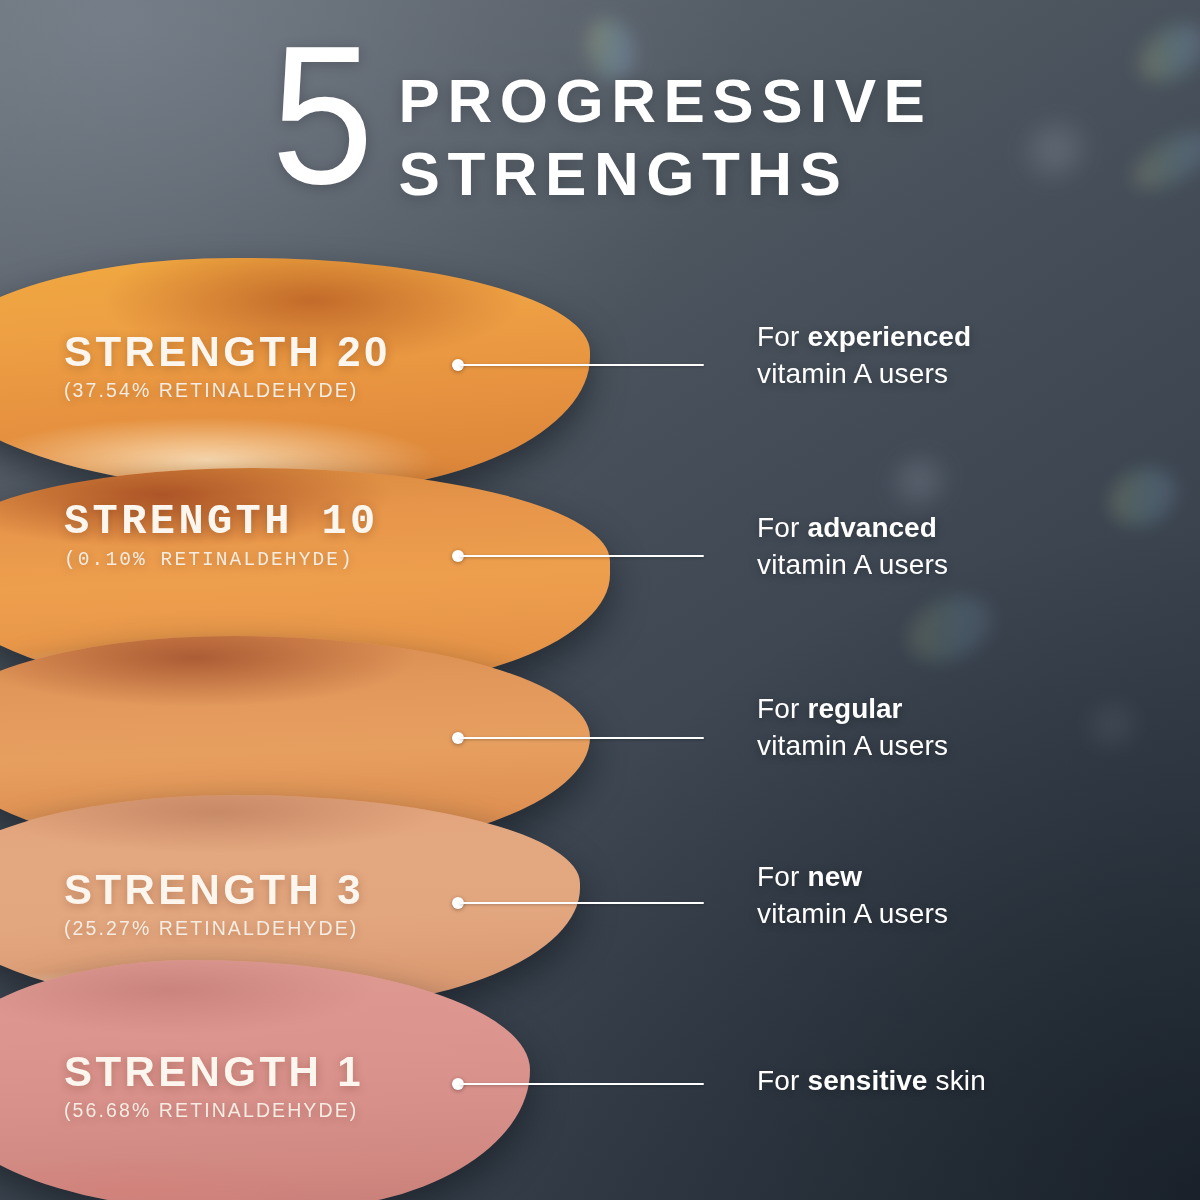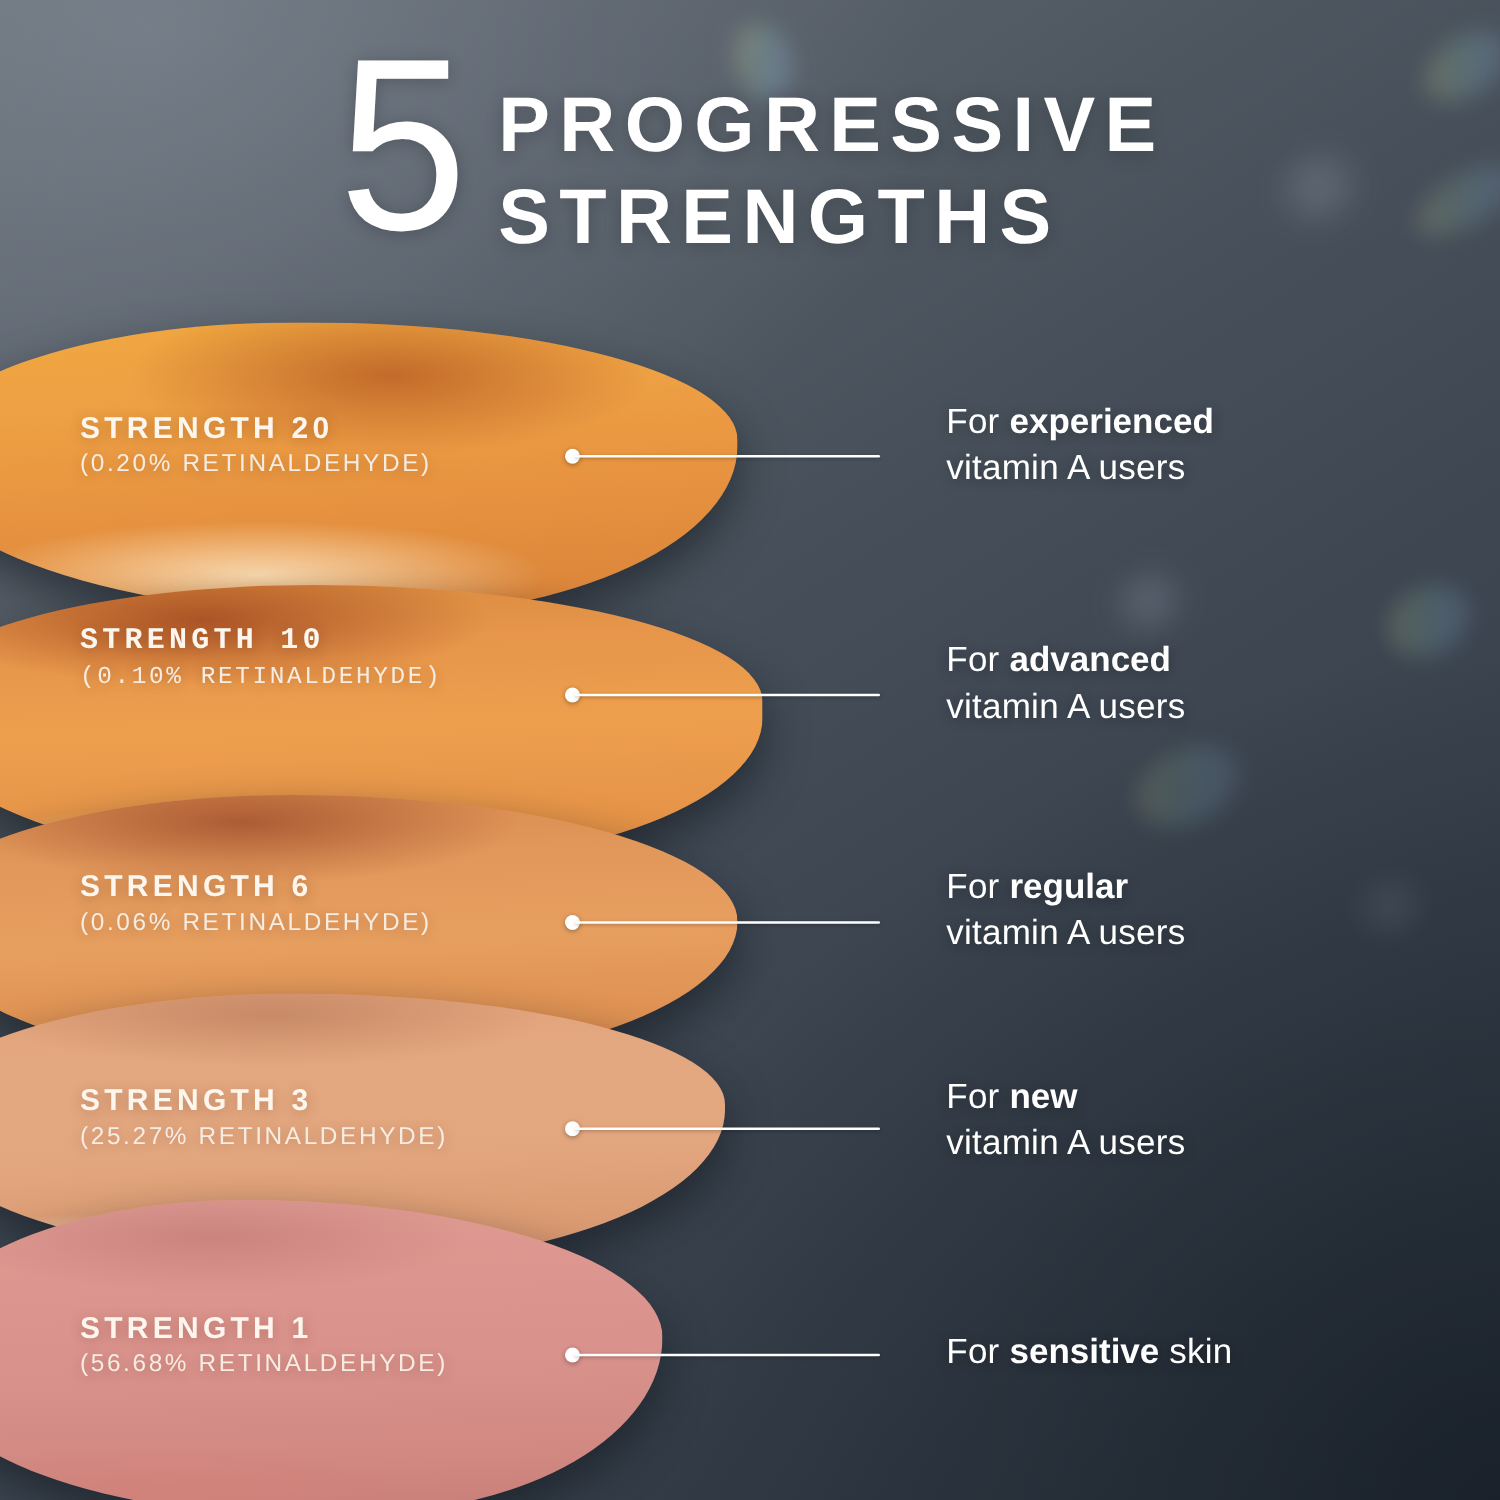--- a/index.html
+++ b/index.html
@@ -78,21 +78,21 @@
   #swatches { position:absolute; left:0; top:0; width:700px; height:1200px; z-index:10; }
   .swatch { position:absolute; left:-70px; filter:blur(0.3px); }
   .swatch .body {
     position:absolute; inset:0;
     box-shadow:0 16px 34px rgba(15,20,28,0.55);
   }
 
   
   .label { position:absolute; z-index:35; left:64px; }
   .label .big {
-    color:#fdf6ee; font-size:24px; font-weight:bold;
+    color:#fdf6ee; font-size:42px; font-weight:bold;
     letter-spacing:3.4px; line-height:1.05;
     text-shadow:0 2px 10px rgba(90,40,10,0.30);
   }
   .label .sub {
     color:#f6ece2; font-size:19.5px; font-weight:300;
     letter-spacing:2.1px; margin-top:5px;
     text-shadow:0 2px 9px rgba(90,40,10,0.28);
   }
 
   
@@ -187,21 +187,21 @@
   <div id="title-block">
     <div id="big-five">5</div>
     <div id="title-lines">
       <div>PROGRESSIVE</div>
       <div>STRENGTHS</div>
     </div>
   </div>
 
   <div class="label" style="top:330px;">
     <div class="big">STRENGTH 20</div>
-    <div class="sub">(0.20% RETINALDEHYDE)</div>
+    <div class="sub">(37.54% RETINALDEHYDE)</div>
   </div>
   <div class="connector" style="left:452px;top:359px;width:252px;">
     <div class="dot"></div>
     <div class="line" style="width:244px;"></div>
   </div>
   <div class="desc" style="top:318px;">
     <span>For </span><b>experienced</b><span></span>
     <span class="l2">vitamin A users</span>
   </div>
 
@@ -211,24 +211,20 @@
   </div>
   <div class="connector" style="left:452px;top:550px;width:252px;">
     <div class="dot"></div>
     <div class="line" style="width:244px;"></div>
   </div>
   <div class="desc" style="top:509px;">
     <span>For </span><b>advanced</b><span></span>
     <span class="l2">vitamin A users</span>
   </div>
 
-  <div class="label" style="top:697px;">
-    <div class="big">STRENGTH 6</div>
-    <div class="sub">(0.06% RETINALDEHYDE)</div>
-  </div>
   <div class="connector" style="left:452px;top:732px;width:252px;">
     <div class="dot"></div>
     <div class="line" style="width:244px;"></div>
   </div>
   <div class="desc" style="top:690px;">
     <span>For </span><b>regular</b><span></span>
     <span class="l2">vitamin A users</span>
   </div>
 
   <div class="label" style="top:868px;">

